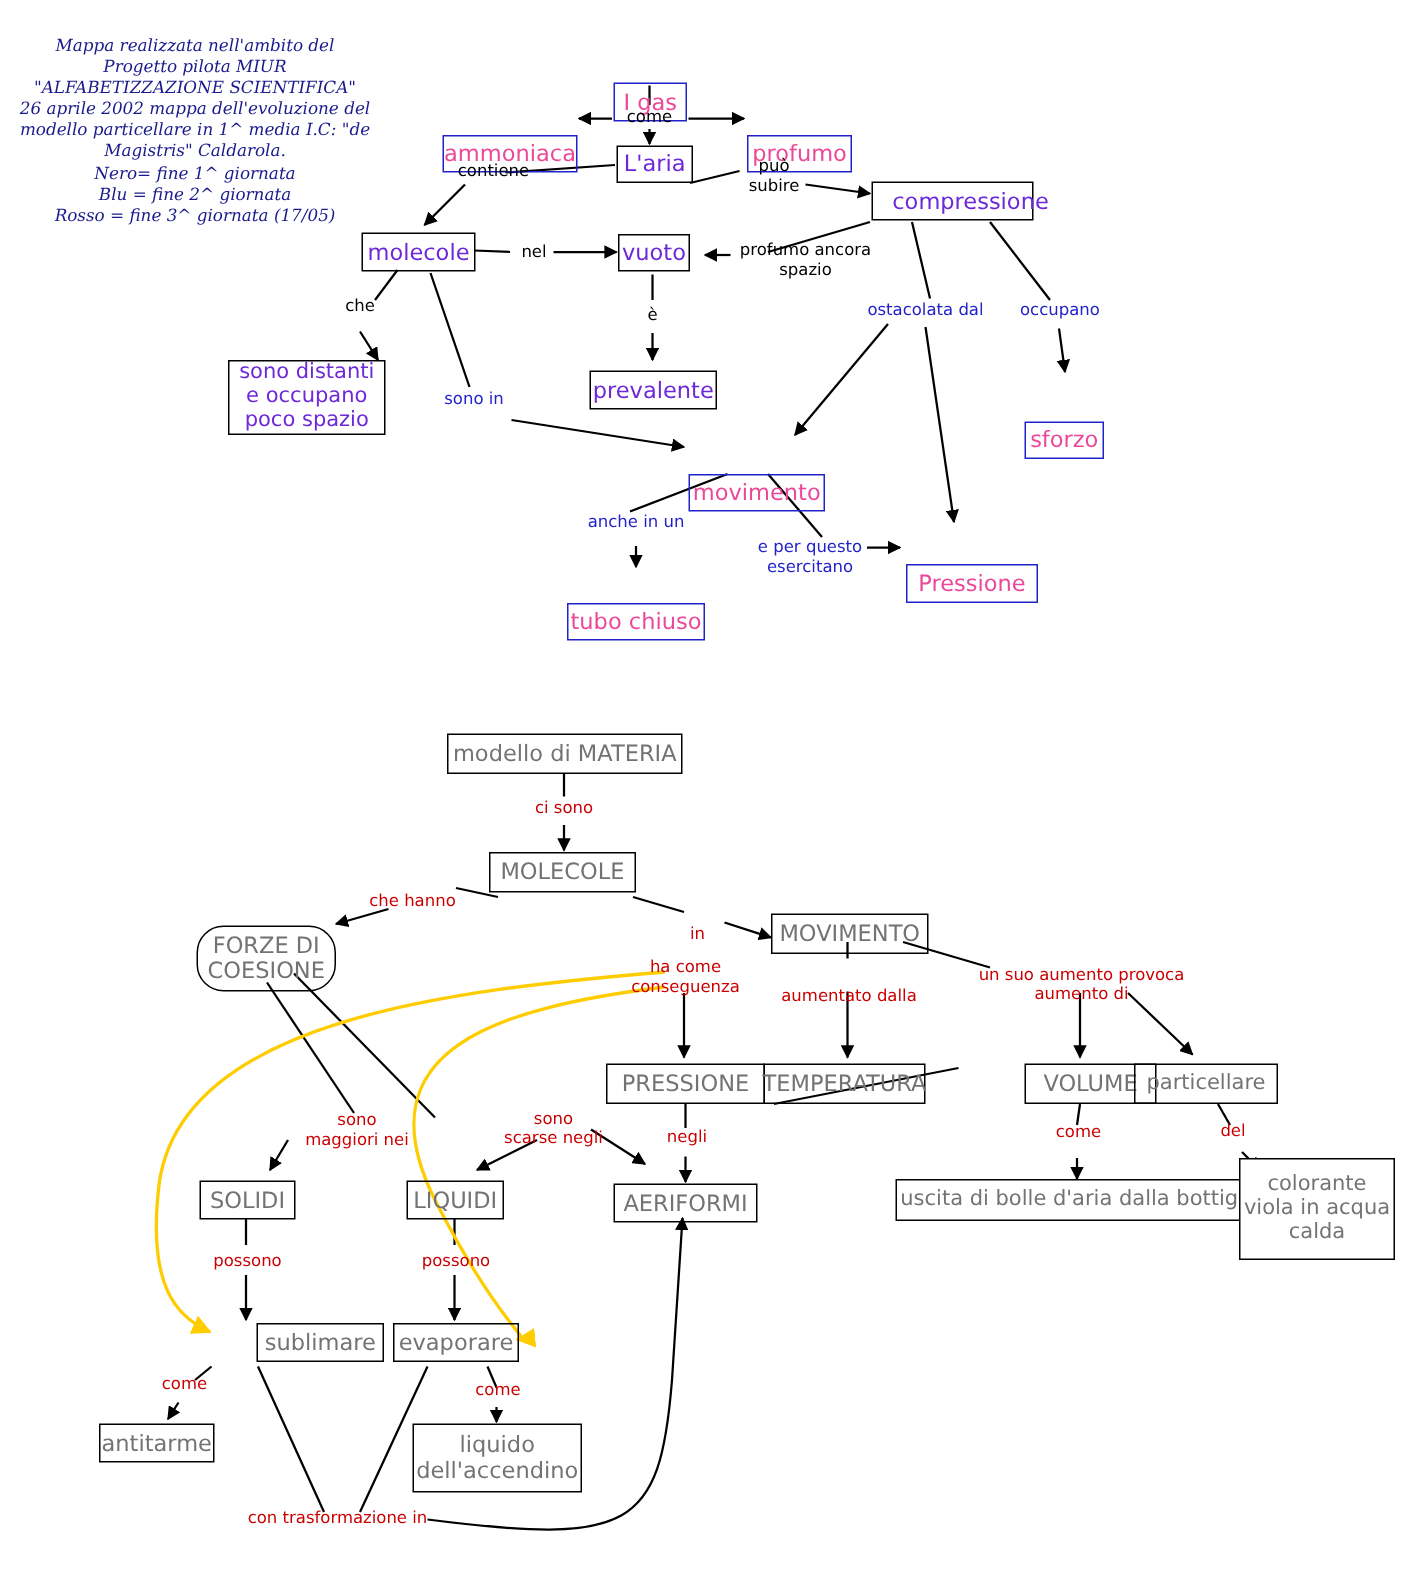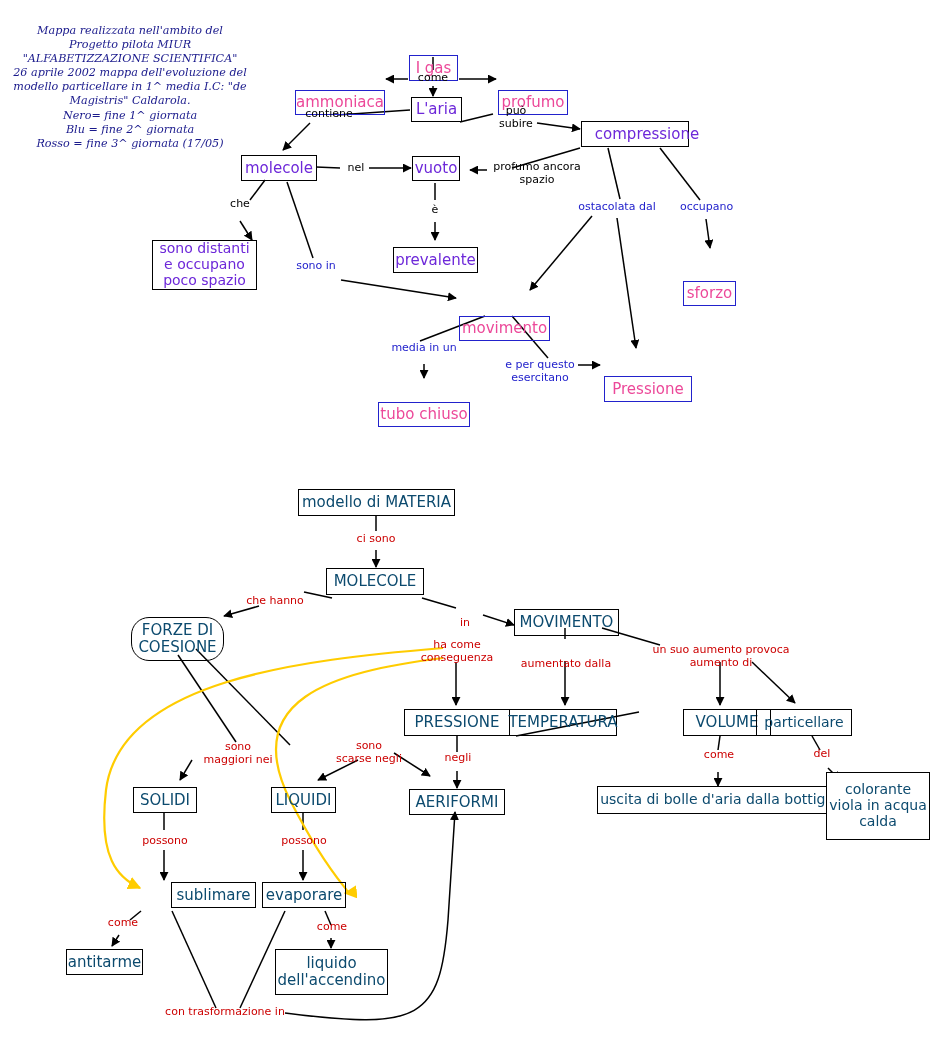--- a/index.html
+++ b/index.html
@@ -10,21 +10,21 @@
 
   .caption{position:absolute;left:10px;top:24px;width:240px;text-align:center;
            color:#1a1a8c;font-family:"DejaVu Serif","Liberation Serif",serif;
            font-style:italic;font-size:11.2px;line-height:14.1px;}
 
   .node{position:absolute;border:1.4px solid #000;background:transparent;
         box-sizing:border-box;display:flex;align-items:center;justify-content:center;
         text-align:center;line-height:1.12;white-space:pre;}
   .node.blue{color:#ec4899;border-color:#2222cc;margin-top:24px;}
   .node.black{color:#6d28d9;border-color:#000000;}
-  .node.red{color:#0c4a6e;border-color:#000000;}
+  .node.red{color:#737373;border-color:#000000;}
 
   .lbl{position:absolute;text-align:center;white-space:pre;line-height:1.15;}
   .lbl.blue{color:#2222cc;}
   .lbl.black{color:#000000;}
   .lbl.red{color:#cc0000;}
 </style>
 </head>
 <body>
 
 <div id="canvas">
@@ -170,21 +170,21 @@
   <div class="lbl black" style="left:227px;top:198px;width:26px;font-size:11px;">che</div>
 
   <div class="lbl black" style="left:428px;top:204px;width:14px;font-size:11px;">è</div>
 
   <div class="lbl blue" style="left:290px;top:260px;width:52px;font-size:11px;">sono in</div>
 
   <div class="lbl blue" style="left:578px;top:201px;width:78px;font-size:11px;">ostacolata dal</div>
 
   <div class="lbl blue" style="left:680px;top:201px;width:52px;font-size:11px;">occupano</div>
 
-  <div class="lbl blue" style="left:389px;top:342px;width:70px;font-size:11px;">media in un</div>
+  <div class="lbl blue" style="left:389px;top:342px;width:70px;font-size:11px;">anche in un</div>
 
   <div class="lbl blue" style="left:501px;top:359px;width:78px;font-size:11px;">e per questo
 esercitano</div>
 
   <div class="node red" style="left:298px;top:489px;width:157px;height:27px;font-size:15px;">modello di MATERIA</div>
 
   <div class="node red" style="left:326px;top:568px;width:98px;height:27px;font-size:15px;">MOLECOLE</div>
 
   <div class="node red" style="left:131px;top:617px;width:93px;height:44px;font-size:15px;border-radius:18px;">FORZE DI
 COESIONE</div>

